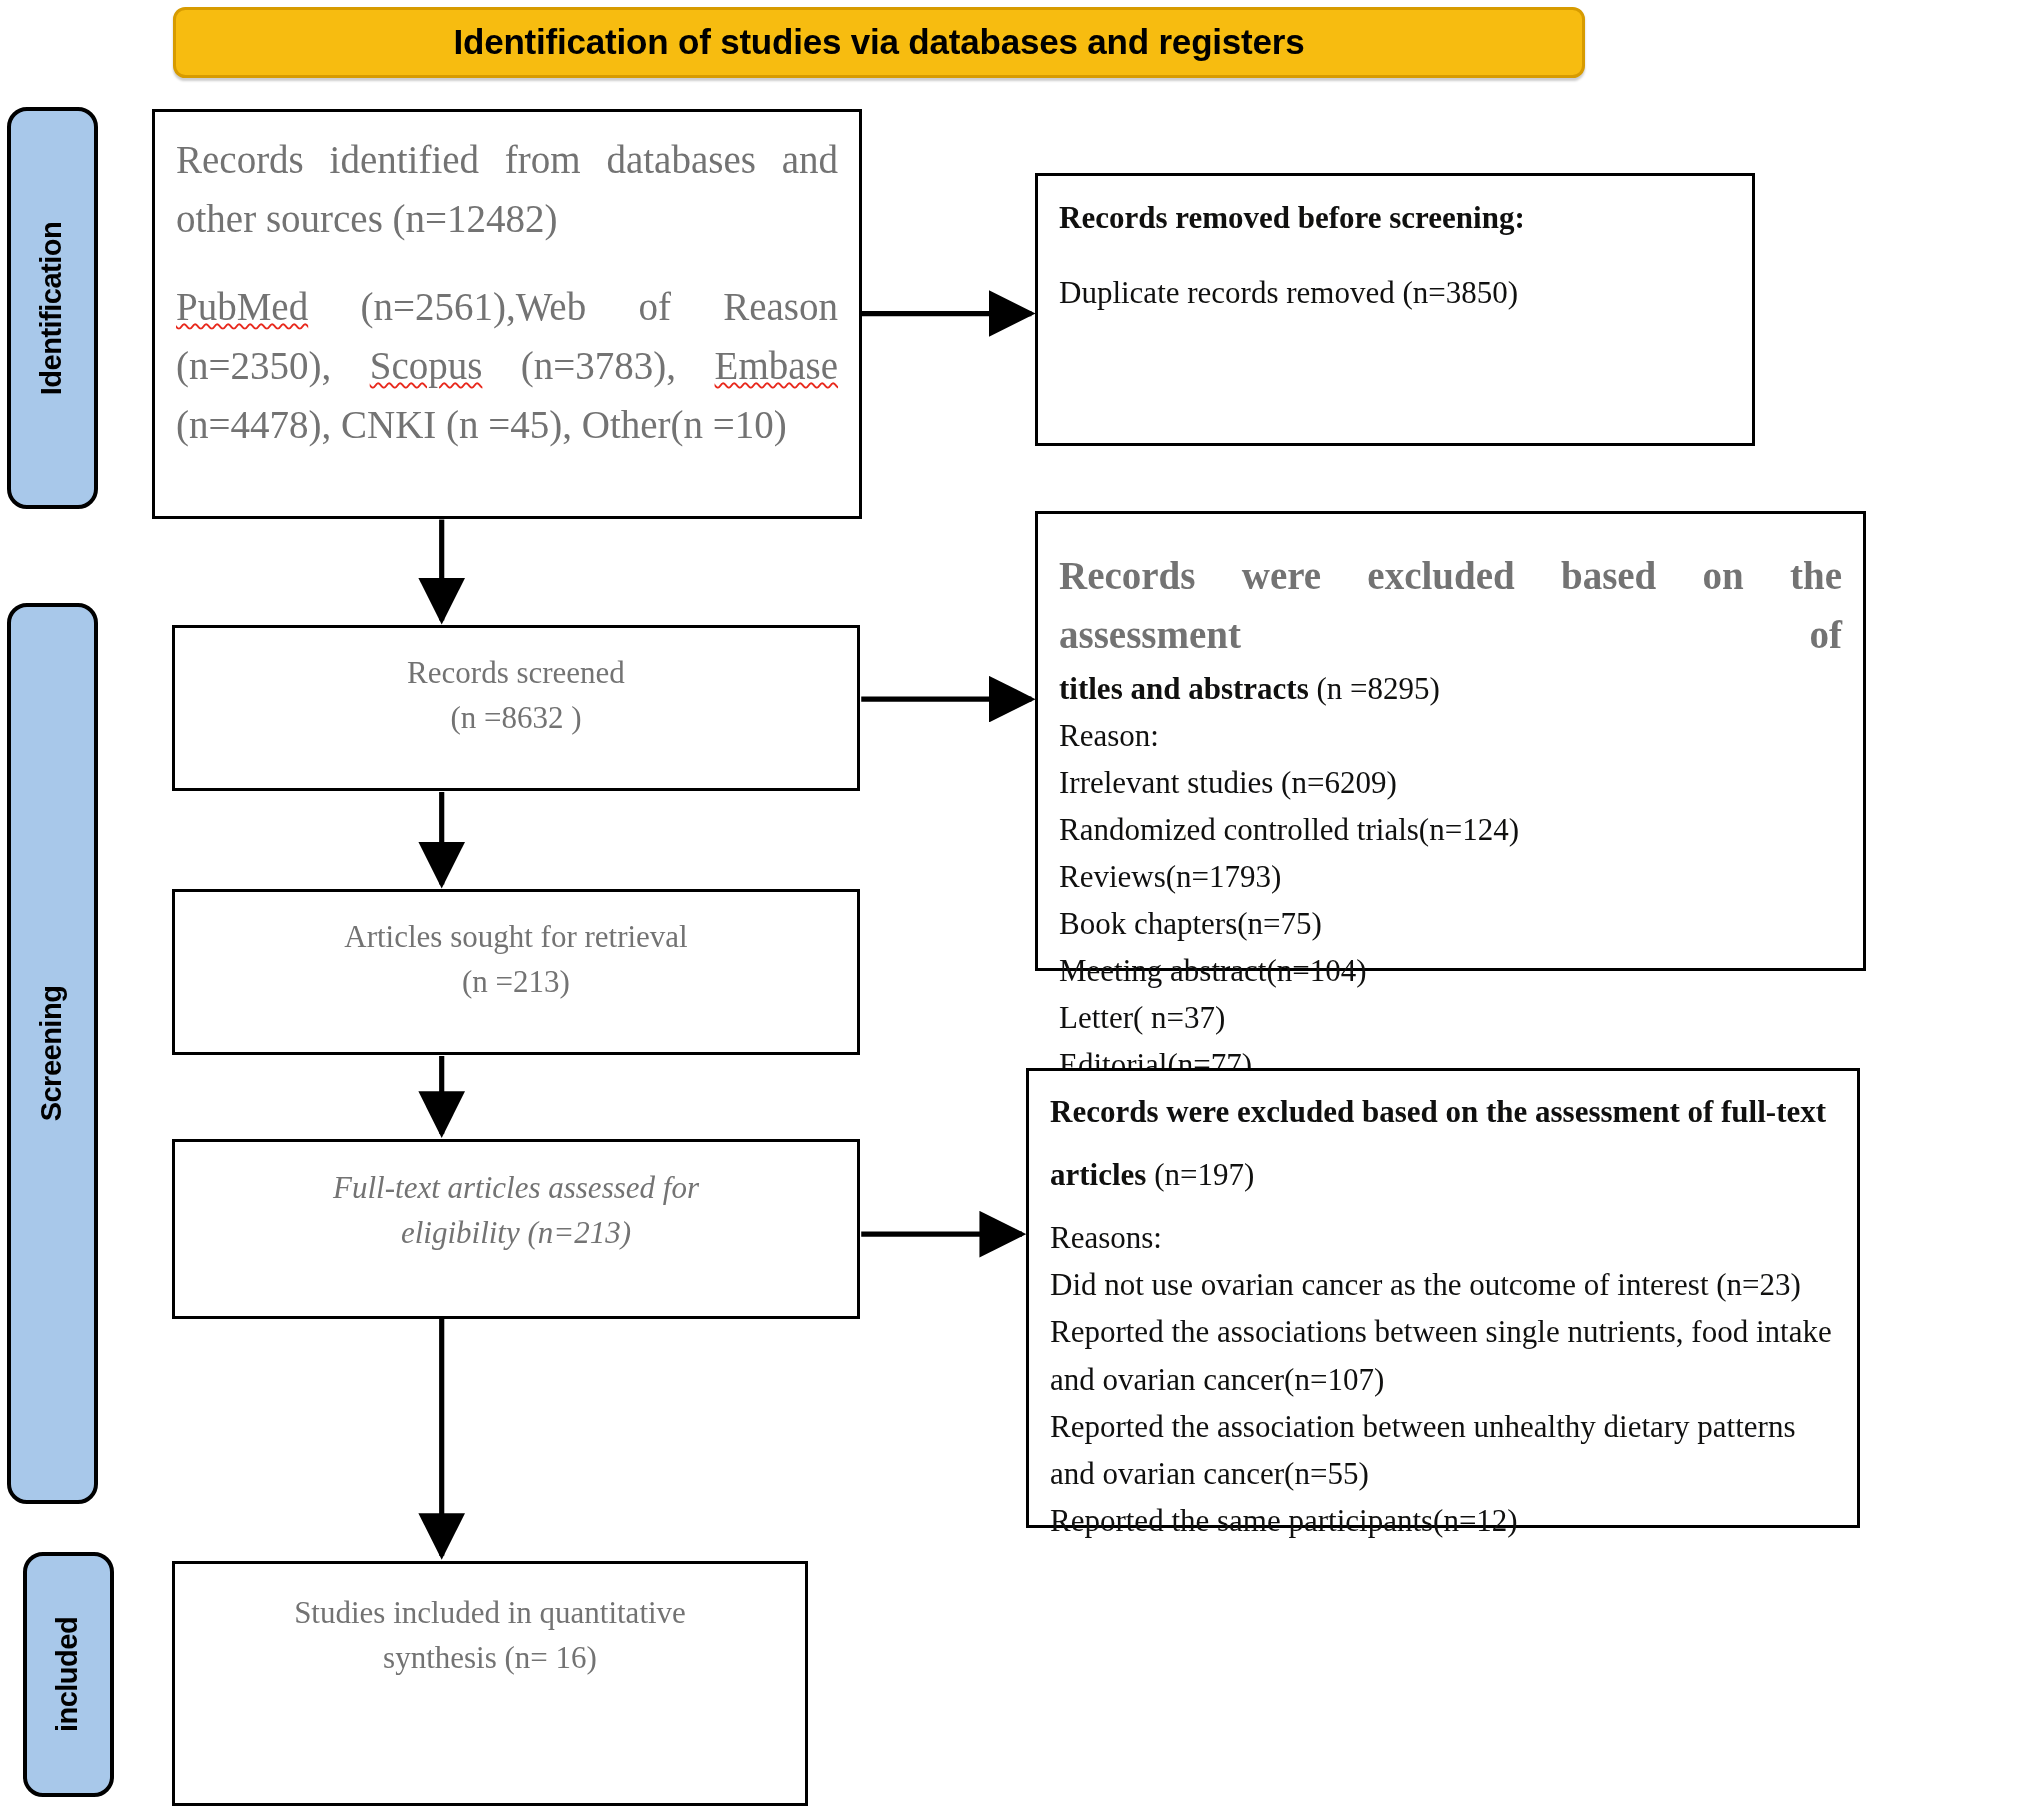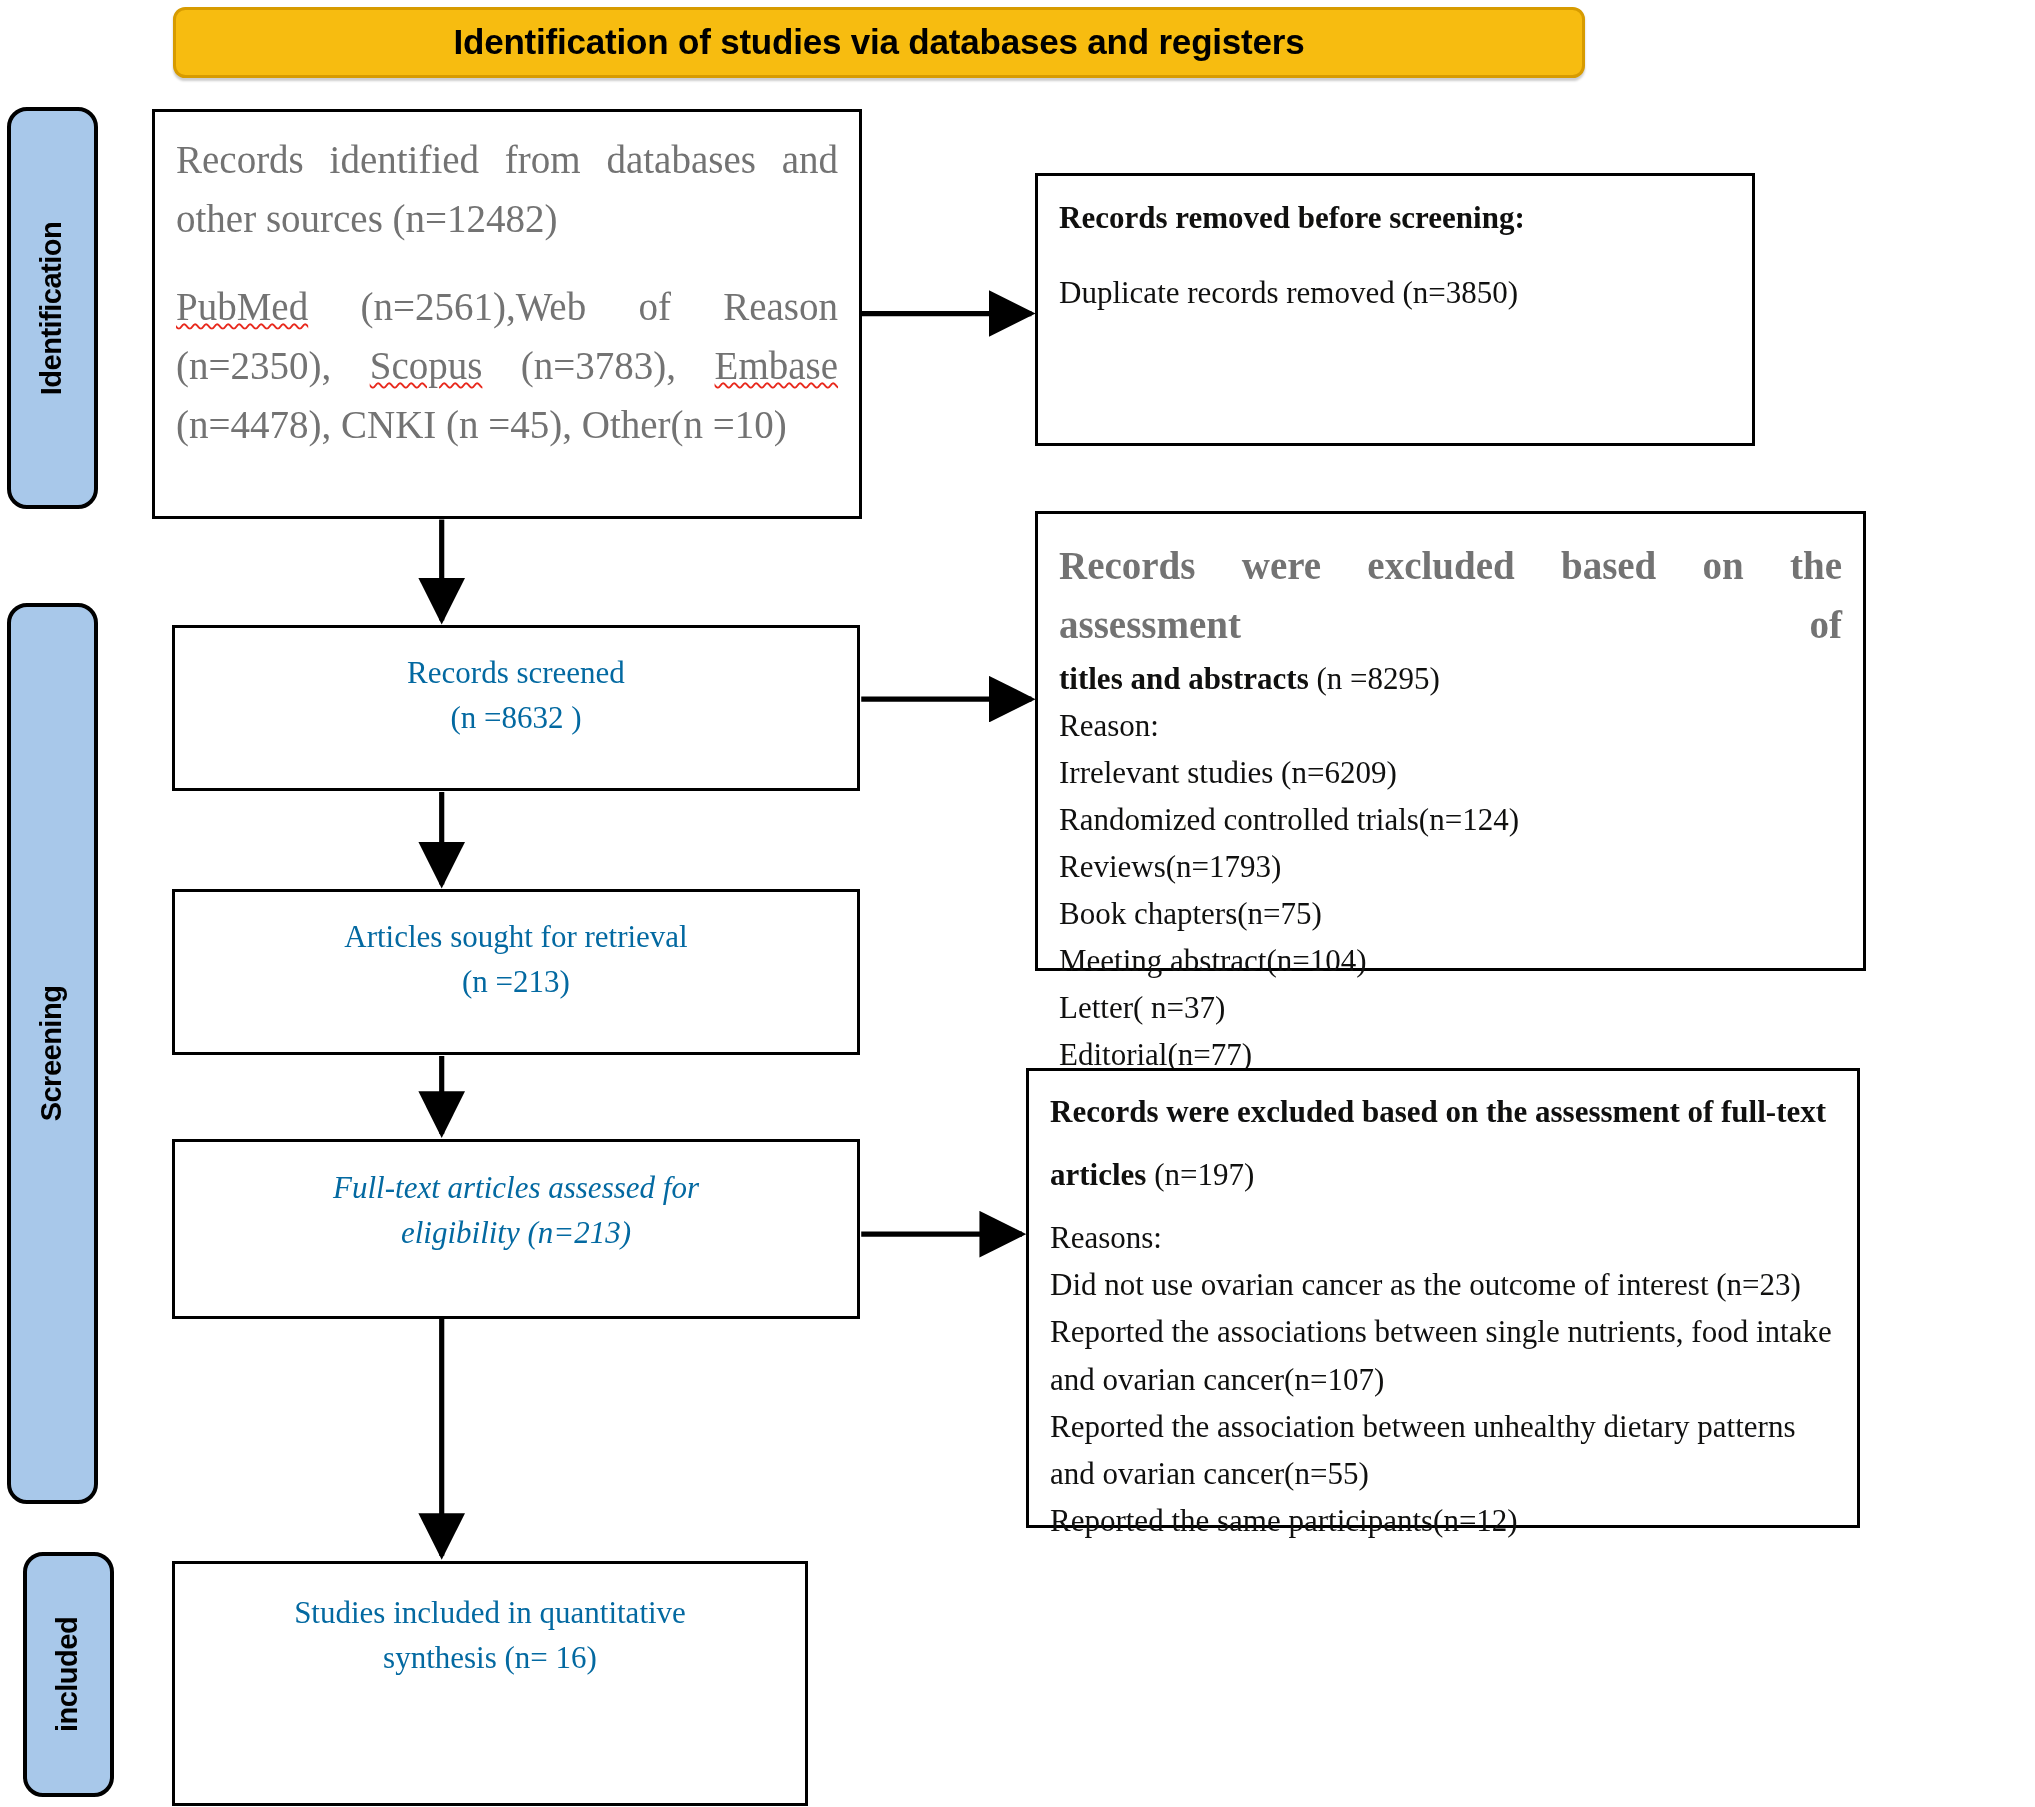--- a/index.html
+++ b/index.html
@@ -82,21 +82,21 @@
     line-height:1.52;
     color:#737373;
     text-align:justify;
     text-align-last:justify;
   }
   .just.lastleft{text-align-last:left;}
   .bold{font-weight:bold;}
   .center{
     font-size:31px;
     line-height:1.45;
-    color:#0369a1;
+    color:#737373;
     text-align:center;
   }
   .spell{
     text-decoration:underline;
     text-decoration-color:#e8291d;
     text-decoration-style:wavy;
     text-decoration-thickness:1.9px;
     text-underline-offset:3.3px;
   }
   .gap{height:28px;}
@@ -164,21 +164,21 @@
   </div>
 
   <div class="fbox" style="left:172px; top:625px; width:688px; height:166px;">
     <div class="pad" style="padding-top:22.6px;">
       <div class="center">Records screened</div>
       <div class="center">(n =8632 )</div>
     </div>
   </div>
 
   <div class="fbox" style="left:1035px; top:511px; width:831px; height:460px;">
-    <div class="pad" style="padding-top:22px;">
+    <div class="pad" style="padding-top:32px;">
       <div class="just bold">Records were excluded based on the assessment of</div>
       <div class="ln">
         <span class="bold">titles and abstracts</span><span> (n =8295)</span>
       </div>
       <div class="ln">Reason:</div>
       <div class="ln">Irrelevant studies (n=6209)</div>
       <div class="ln">Randomized controlled trials(n=124)</div>
       <div class="ln">Reviews(n=1793)</div>
       <div class="ln">Book chapters(n=75)</div>
       <div class="ln">Meeting abstract(n=104)</div>

